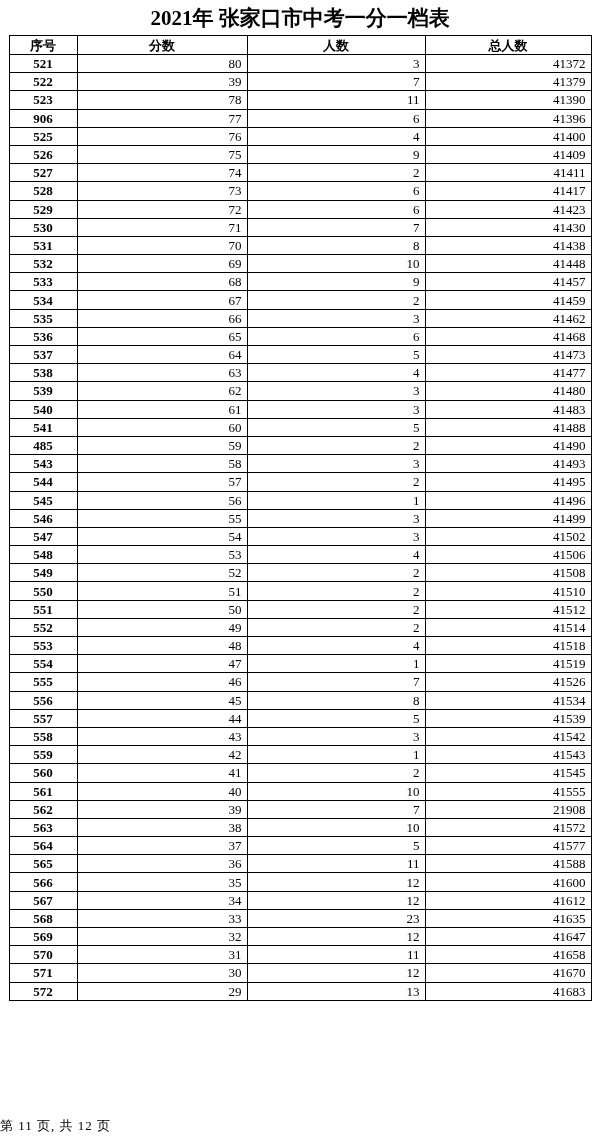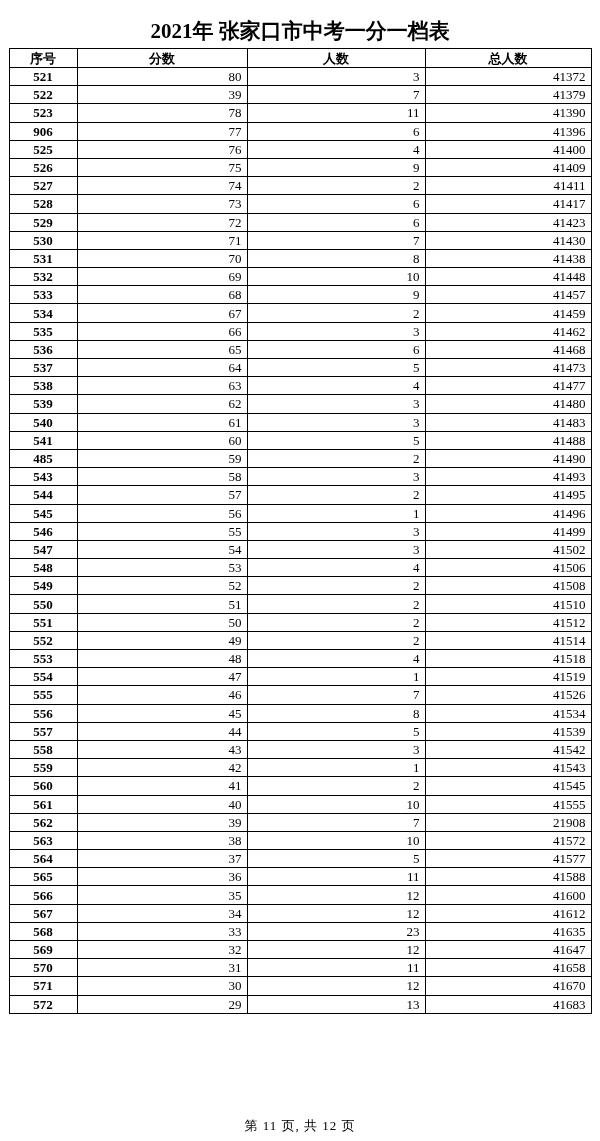--- a/index.html
+++ b/index.html
@@ -20,21 +20,21 @@
     height: 1141px;
     box-sizing: border-box;
     padding: 0;
     position: relative;
   }
   .doc-title {
     text-align: center;
     font-size: 21px;
     font-weight: bold;
     line-height: 30px;
-    padding-top: 16px;
+    padding-top: 3px;
     padding-bottom: 2px;
     letter-spacing: 0px;
     font-family: "Liberation Serif", "DejaVu Serif", serif;
   }
   table.score-table {
     border-collapse: collapse;
     margin: 0 auto;
     width: 582px;
     table-layout: fixed;
   }
@@ -65,21 +65,21 @@
   }
   td.num {
     text-align: right;
     padding-right: 6px;
   }
   .footer {
     position: absolute;
     bottom: 6px;
     left: 0;
     width: 100%;
-    text-align: center;
+    text-align: left;
     font-size: 13px;
     font-family: "Liberation Serif", "DejaVu Serif", serif;
     letter-spacing: 1px;
   }
 </style>
 </head>
 <body>
 
 <div class="page">
 

